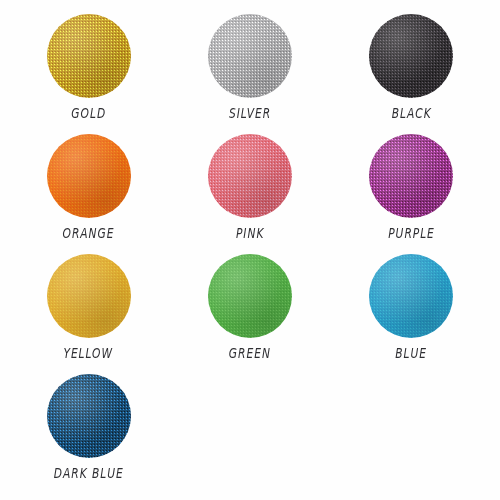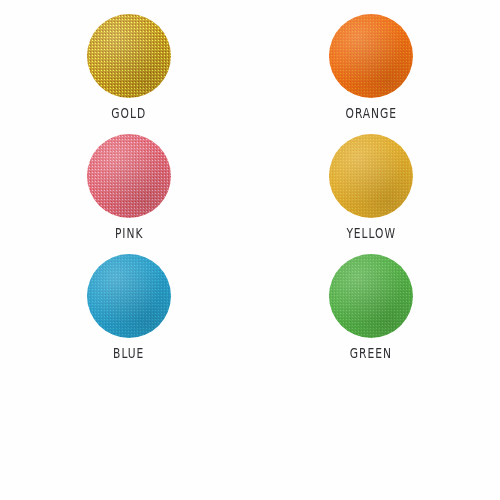--- a/index.html
+++ b/index.html
@@ -14,24 +14,25 @@
     overflow: hidden;
     font-family: "DejaVu Sans Condensed", "Liberation Sans Narrow", "Liberation Sans", sans-serif;
   }
 
   #swatch-board {
     position: relative;
     width: 500px;
     height: 500px;
     background: #fefefe;
     display: grid;
-    grid-template-columns: repeat(2, 1fr);
+    grid-template-columns: repeat(3, 1fr);
     grid-template-rows: repeat(4, 1fr);
     box-sizing: border-box;
     padding: 12px 8px 8px 8px;
+    font-style: italic;
   }
 
   .swatch-cell {
     position: relative;
     display: flex;
     flex-direction: column;
     align-items: center;
     justify-content: flex-start;
   }
 
@@ -107,56 +108,92 @@
       <div class="swatch-dot-wrap">
         <div class="swatch-dot grain-heavy" style="background: rgb(201, 162, 39);">
           <div class="grain"></div>
           <div class="sheen"></div>
         </div>
       </div>
       <div class="swatch-label" style="color: rgb(47, 47, 51);">GOLD</div>
     </div>
     <div class="swatch-cell">
       <div class="swatch-dot-wrap">
+        <div class="swatch-dot grain-heavy" style="background: rgb(178, 178, 180);">
+          <div class="grain"></div>
+          <div class="sheen"></div>
+        </div>
+      </div>
+      <div class="swatch-label" style="color: rgb(47, 47, 51);">SILVER</div>
+    </div>
+    <div class="swatch-cell">
+      <div class="swatch-dot-wrap">
+        <div class="swatch-dot grain-heavy" style="background: rgb(56, 53, 57);">
+          <div class="grain"></div>
+          <div class="sheen"></div>
+        </div>
+      </div>
+      <div class="swatch-label" style="color: rgb(47, 47, 51);">BLACK</div>
+    </div>
+    <div class="swatch-cell">
+      <div class="swatch-dot-wrap">
         <div class="swatch-dot grain-light" style="background: rgb(238, 113, 22);">
           <div class="grain"></div>
           <div class="sheen"></div>
         </div>
       </div>
       <div class="swatch-label" style="color: rgb(47, 47, 51);">ORANGE</div>
     </div>
     <div class="swatch-cell">
       <div class="swatch-dot-wrap">
         <div class="swatch-dot grain-medium" style="background: rgb(226, 112, 126);">
           <div class="grain"></div>
           <div class="sheen"></div>
         </div>
       </div>
       <div class="swatch-label" style="color: rgb(47, 47, 51);">PINK</div>
     </div>
     <div class="swatch-cell">
       <div class="swatch-dot-wrap">
+        <div class="swatch-dot grain-heavy" style="background: rgb(156, 58, 142);">
+          <div class="grain"></div>
+          <div class="sheen"></div>
+        </div>
+      </div>
+      <div class="swatch-label" style="color: rgb(47, 47, 51);">PURPLE</div>
+    </div>
+    <div class="swatch-cell">
+      <div class="swatch-dot-wrap">
         <div class="swatch-dot grain-light" style="background: rgb(224, 173, 46);">
           <div class="grain"></div>
           <div class="sheen"></div>
         </div>
       </div>
       <div class="swatch-label" style="color: rgb(47, 47, 51);">YELLOW</div>
+    </div>
+    <div class="swatch-cell">
+      <div class="swatch-dot-wrap">
+        <div class="swatch-dot grain-light" style="background: rgb(86, 176, 73);">
+          <div class="grain"></div>
+          <div class="sheen"></div>
+        </div>
+      </div>
+      <div class="swatch-label" style="color: rgb(47, 47, 51);">GREEN</div>
     </div>
     <div class="swatch-cell">
       <div class="swatch-dot-wrap">
         <div class="swatch-dot grain-light" style="background: rgb(42, 159, 201);">
           <div class="grain"></div>
           <div class="sheen"></div>
         </div>
       </div>
       <div class="swatch-label" style="color: rgb(47, 47, 51);">BLUE</div>
     </div>
     <div class="swatch-cell">
       <div class="swatch-dot-wrap">
-        <div class="swatch-dot grain-light" style="background: rgb(86, 176, 73);">
+        <div class="swatch-dot grain-heavy" style="background: rgb(28, 82, 122);">
           <div class="grain"></div>
           <div class="sheen"></div>
         </div>
       </div>
-      <div class="swatch-label" style="color: rgb(47, 47, 51);">GREEN</div>
+      <div class="swatch-label" style="color: rgb(47, 47, 51);">DARK BLUE</div>
     </div>
   </div>
 
 </body></html>

